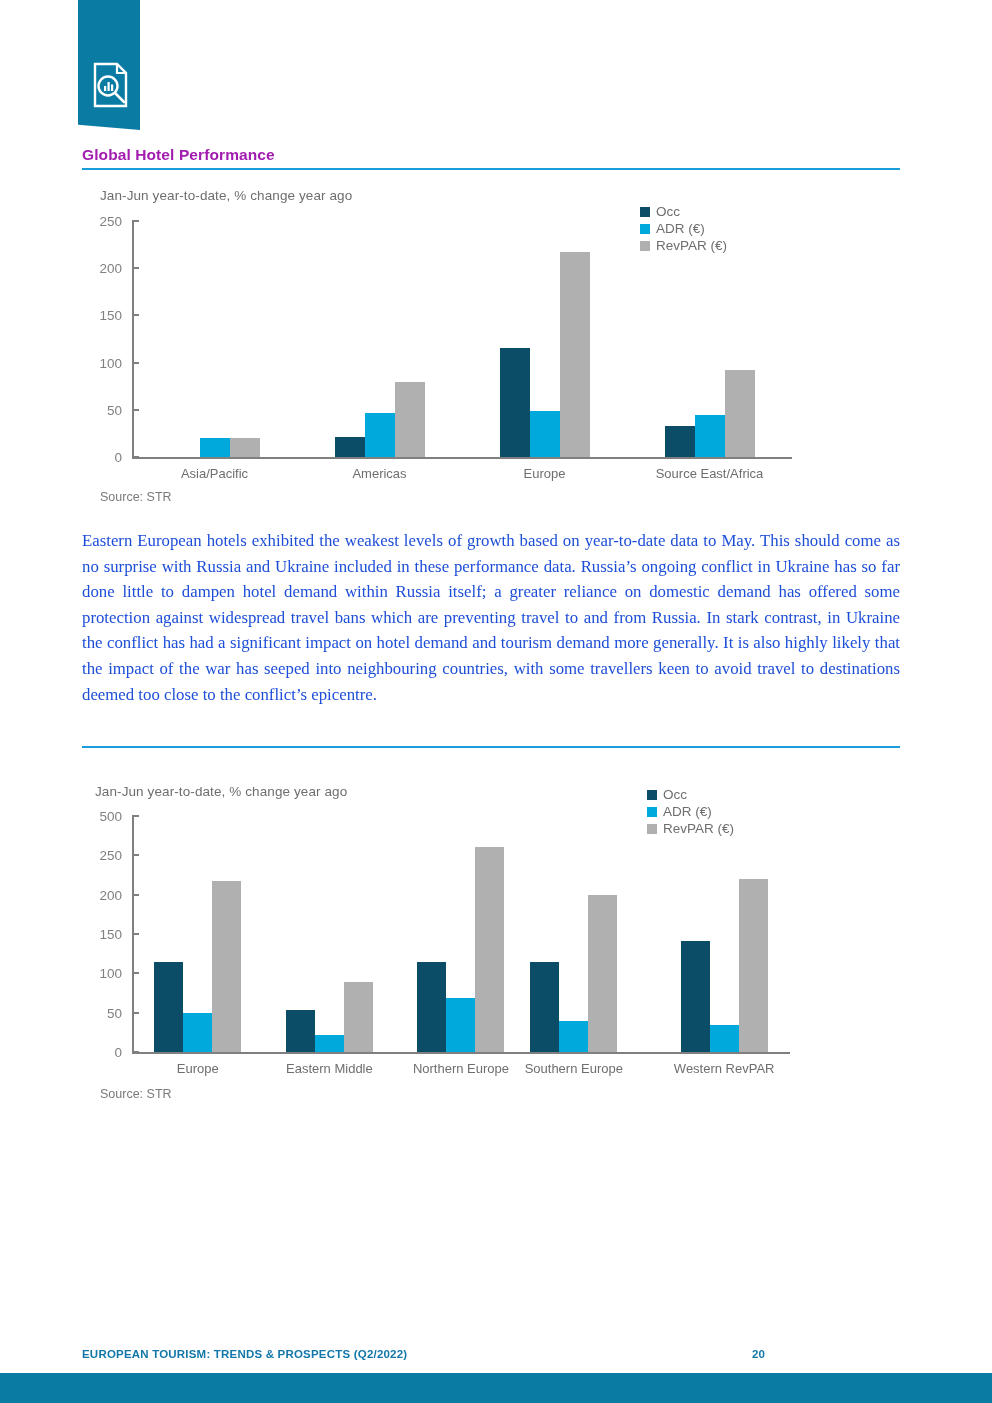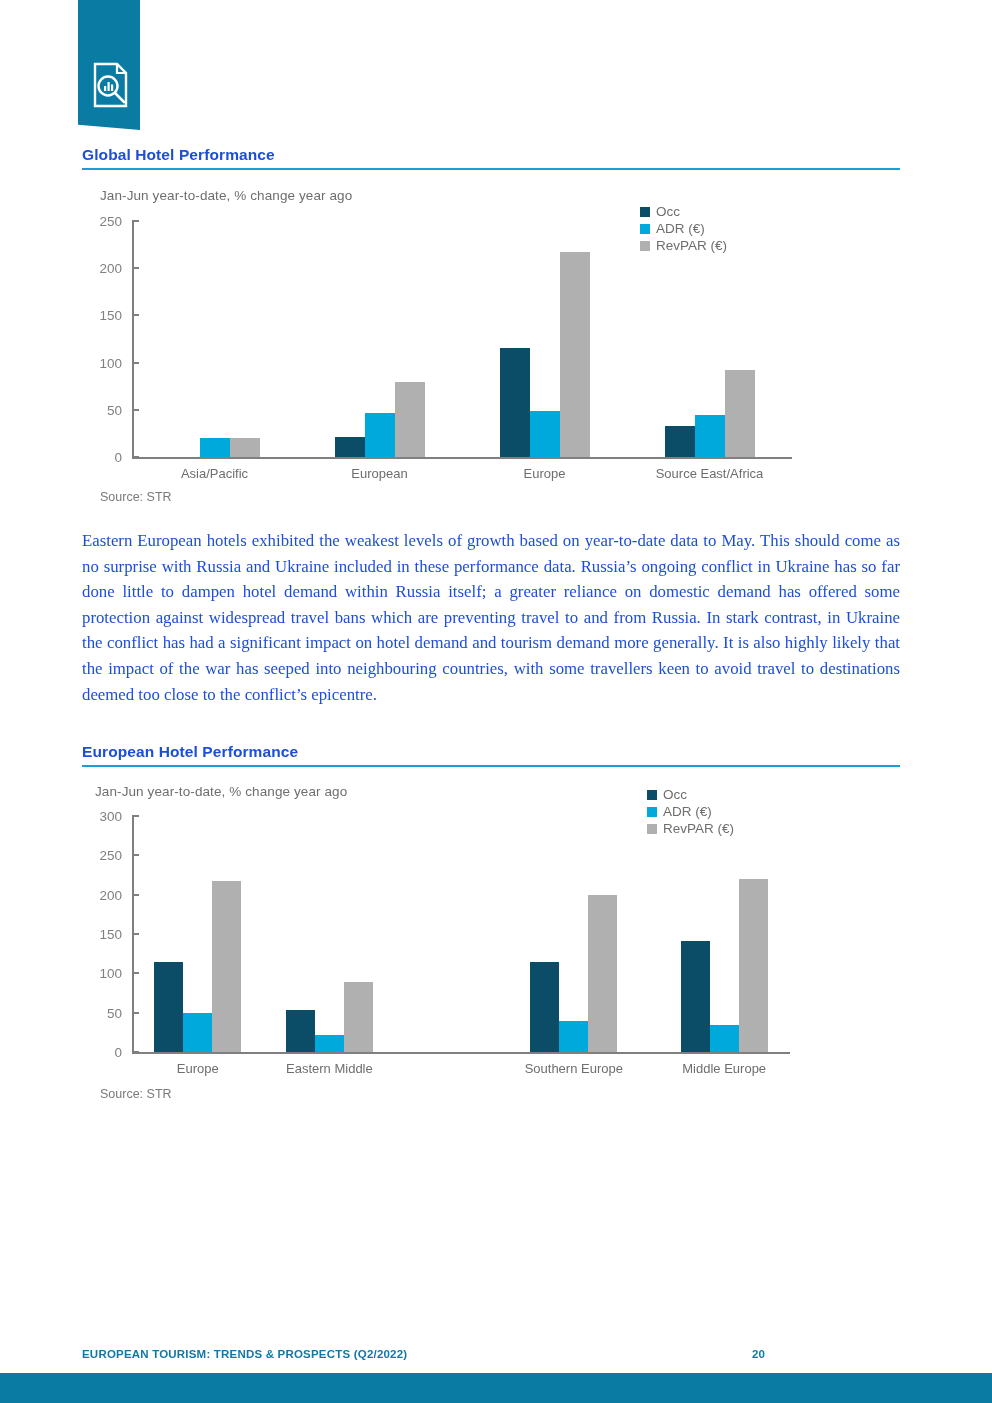--- a/index.html
+++ b/index.html
@@ -21,21 +21,21 @@
   .header-icon {
     position: absolute; left: 93px; top: 62px;
     width: 36px; height: 46px;
   }
 
   
   .section-head {
     position: absolute; left: 82px; width: 818px;
   }
   .section-head .title {
-    font-size: 15.5px; font-weight: bold; color: #1d4ed8;
+    font-size: 15.5px; font-weight: bold; color: #a21caf;
     letter-spacing: .1px; line-height: 19px;
   }
   .section-head .rule {
     margin-top: 4px; height: 2px; background: #1b9dd9; width: 100%;
   }
 
   
   .chart { position: absolute; }
   .chart-caption {
     position: absolute; left: 0; top: 0;
@@ -164,21 +164,21 @@
         <div class="group" style="left: 0px; width: 165px;">
           <div class="bar occ" style="height: 0px; width: 30px;"></div>
           <div class="bar adr" style="height: 18.88px; width: 30px;"></div>
           <div class="bar rev" style="height: 18.88px; width: 30px;"></div>
           <div class="xlabel">Asia/Pacific</div>
         </div>
         <div class="group" style="left: 165px; width: 165px;">
           <div class="bar occ" style="height: 19.824px; width: 30px;"></div>
           <div class="bar adr" style="height: 44.368px; width: 30px;"></div>
           <div class="bar rev" style="height: 74.576px; width: 30px;"></div>
-          <div class="xlabel">European</div>
+          <div class="xlabel">Americas</div>
         </div>
         <div class="group" style="left: 330px; width: 165px;">
           <div class="bar occ" style="height: 108.56px; width: 30px;"></div>
           <div class="bar adr" style="height: 46.256px; width: 30px;"></div>
           <div class="bar rev" style="height: 204.848px; width: 30px;"></div>
           <div class="xlabel">Europe</div>
         </div>
         <div class="group" style="left: 495px; width: 165px;">
           <div class="bar occ" style="height: 31.152px; width: 30px;"></div>
           <div class="bar adr" style="height: 41.536px; width: 30px;"></div>
@@ -186,21 +186,20 @@
           <div class="xlabel">Source East/Africa</div>
         </div>
       </div>
 
     <div class="source" style="left:0px; top:302px;">Source: STR</div>
   </div>
 
   <div class="body-text" style="top:528px;">Eastern European hotels exhibited the weakest levels of growth based on year-to-date data to May. This should come as no surprise with Russia and Ukraine included in these performance data. Russia’s ongoing conflict in Ukraine has so far done little to dampen hotel demand within Russia itself; a greater reliance on domestic demand has offered some protection against widespread travel bans which are preventing travel to and from Russia. In stark contrast, in Ukraine the conflict has had a significant impact on hotel demand and tourism demand more generally. It is also highly likely that the impact of the war has seeped into neighbouring countries, with some travellers keen to avoid travel to destinations deemed too close to the conflict’s epicentre.</div>
 
   <div class="section-head" style="top:742px;">
-    <div class="title">European Hotel Performance</div>
     <div class="rule"></div>
   </div>
 
   <div class="chart" id="chart2" style="left:95px; top:784px; width:810px; height:310px;">
     <div class="chart-caption">Jan-Jun year-to-date, % change year ago</div>
 
     <div class="legend" id="legend2" style="left:552px; top:2px;">
         <div class="legend-row">
           <span class="legend-swatch" style="background: rgb(11, 77, 102);"></span>
           <span>Occ</span>
@@ -223,45 +222,51 @@
         <div class="ytick" style="top: 196.667px;">50</div>
         <div class="ytick-mark" style="top: 196.667px;"></div>
         <div class="ytick" style="top: 157.333px;">100</div>
         <div class="ytick-mark" style="top: 157.333px;"></div>
         <div class="ytick" style="top: 118px;">150</div>
         <div class="ytick-mark" style="top: 118px;"></div>
         <div class="ytick" style="top: 78.6667px;">200</div>
         <div class="ytick-mark" style="top: 78.6667px;"></div>
         <div class="ytick" style="top: 39.3333px;">250</div>
         <div class="ytick-mark" style="top: 39.3333px;"></div>
-        <div class="ytick" style="top: 0px;">300</div>
+        <div class="ytick" style="top: 0px;">500</div>
         <div class="ytick-mark" style="top: 0px;"></div>
         <div class="group" style="left: 0px; width: 131.6px;">
           <div class="bar occ" style="height: 90.4667px; width: 29px;"></div>
           <div class="bar adr" style="height: 38.5467px; width: 29px;"></div>
           <div class="bar rev" style="height: 170.707px; width: 29px;"></div>
           <div class="xlabel">Europe</div>
         </div>
         <div class="group" style="left: 131.6px; width: 131.6px;">
           <div class="bar occ" style="height: 42.48px; width: 29px;"></div>
           <div class="bar adr" style="height: 17.3067px; width: 29px;"></div>
           <div class="bar rev" style="height: 70.0133px; width: 29px;"></div>
           <div class="xlabel">Eastern Middle</div>
         </div>
+        <div class="group" style="left: 263.2px; width: 131.6px;">
+          <div class="bar occ" style="height: 89.68px; width: 29px;"></div>
+          <div class="bar adr" style="height: 54.28px; width: 29px;"></div>
+          <div class="bar rev" style="height: 204.533px; width: 29px;"></div>
+          <div class="xlabel">Northern Europe</div>
+        </div>
         <div class="group" style="left: 376px; width: 131.6px;">
           <div class="bar occ" style="height: 90.4667px; width: 29px;"></div>
           <div class="bar adr" style="height: 31.4667px; width: 29px;"></div>
           <div class="bar rev" style="height: 157.333px; width: 29px;"></div>
           <div class="xlabel">Southern Europe</div>
         </div>
         <div class="group" style="left: 526.4px; width: 131.6px;">
           <div class="bar occ" style="height: 110.92px; width: 29px;"></div>
           <div class="bar adr" style="height: 26.7467px; width: 29px;"></div>
           <div class="bar rev" style="height: 173.067px; width: 29px;"></div>
-          <div class="xlabel">Middle Europe</div>
+          <div class="xlabel">Western RevPAR</div>
         </div>
       </div>
 
     <div class="source" style="left:5px; top:303px;">Source: STR</div>
   </div>
 
   <div class="footer-title" style="top:1348px;">EUROPEAN TOURISM: TRENDS &amp; PROSPECTS (Q2/2022)</div>
   <div class="footer-page" style="left:752px; top:1348px;">20</div>
   <div class="footer-bar" style="top:1373px;"></div>
 

